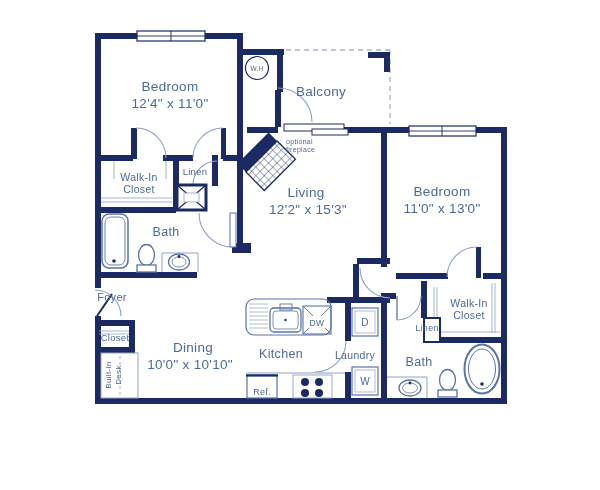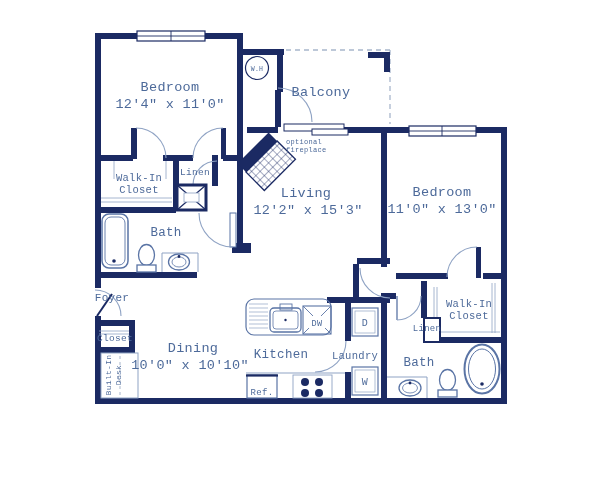--- a/index.html
+++ b/index.html
@@ -1,17 +1,17 @@
 <!DOCTYPE html>
 <html><head>
 <meta charset="utf-8">
 <style>
   html,body{margin:0;padding:0;background:#ffffff;}
   .stage{position:relative;width:600px;height:490px;background:#fff;overflow:hidden;
-         font-family:Liberation Mono, monospace;}
+         font-family:Liberation Sans, sans-serif;}
   svg{position:absolute;left:0;top:0;}
   text{fill:#4d6a9a;letter-spacing:.3px;}
   .wall{fill:#1b2a63;}
   .fix{stroke:#5a74a5;fill:none;}
   .fixw{stroke:#5a74a5;fill:#fff;}
   .thin{stroke:#8fa3c4;fill:none;}
   .arc{stroke:#8fa3c4;stroke-width:1.1;fill:none;}
   .dash{stroke:#a8b6cc;stroke-width:1.3;fill:none;stroke-dasharray:5 4;}
 </style>
 </head>

